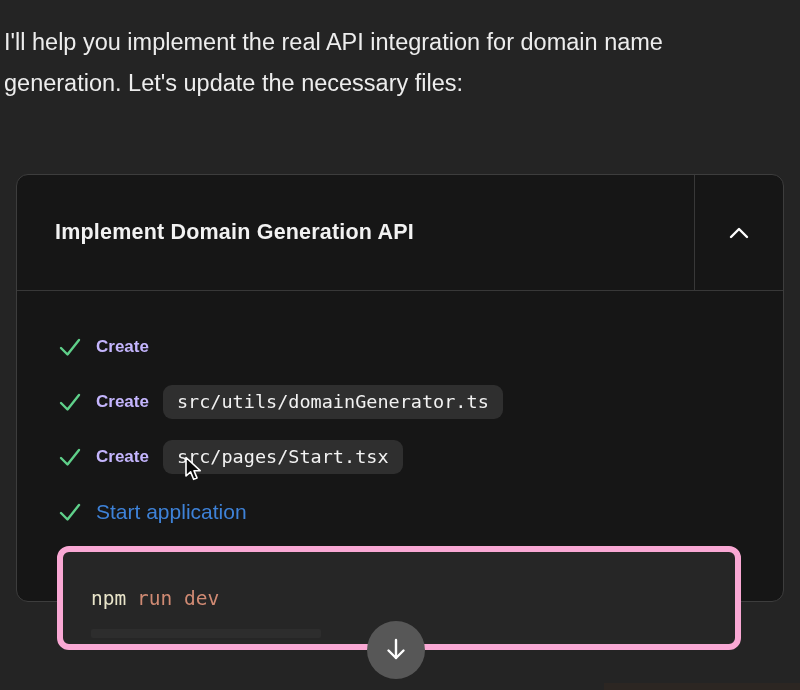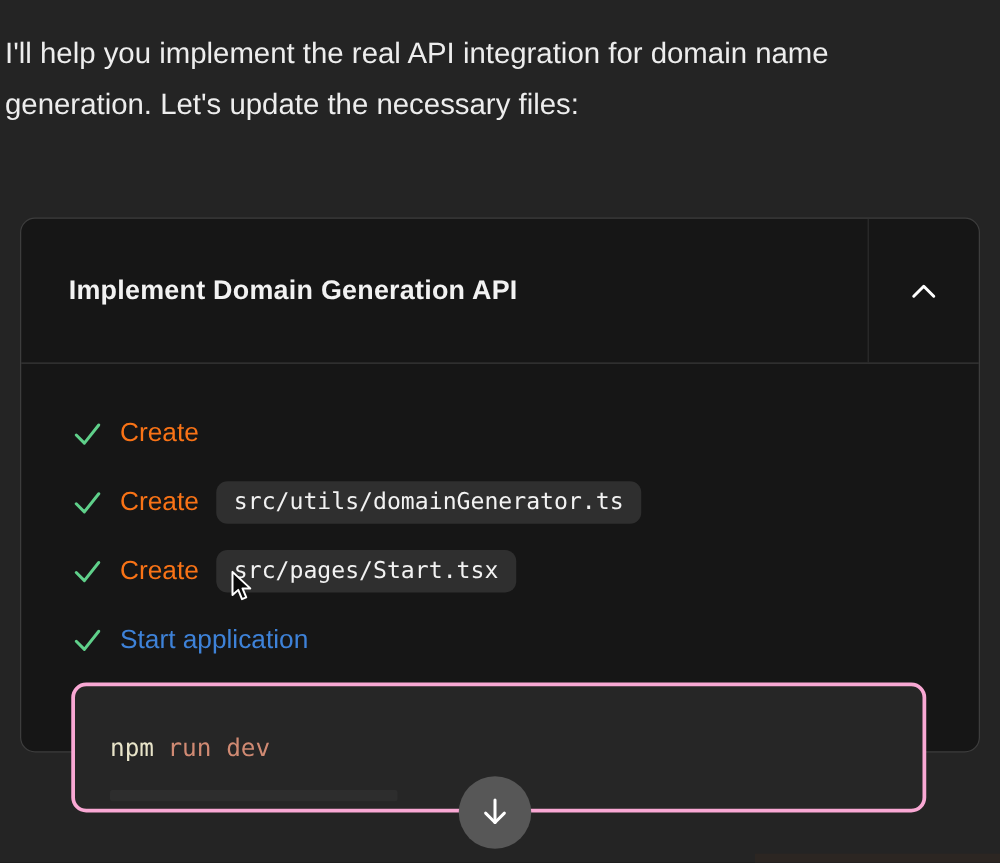--- a/index.html
+++ b/index.html
@@ -45,40 +45,40 @@
     cursor:pointer;
     border-radius:0 9px 0 0;
   }
   .card-body { padding:28px 42px 0 40px; }
   .task-row {
     height:55px;
     display:flex; align-items:center;
   }
   .check-icon { margin-right:13px; flex:0 0 auto; }
   .task-action {
-    font-size:21px; color:#f97316; font-weight:400;
+    font-size:17px; color:#c4b5fd; font-weight:700;
   }
   .chip {
     margin-left:14px;
     background:#2f2f2f;
     border-radius:9px;
     padding:6px 14px 7px;
     font-family:"DejaVu Sans Mono", monospace;
     font-size:18.5px; color:#f2f2f2;
     cursor:pointer;
   }
   .task-link {
     font-size:21px; color:#3e82d8; text-decoration:none; cursor:pointer;
   }
   .code-block {
     position:relative;
     margin-top:7px;
     height:104px;
     background:#262626;
-    border:3px solid #f9a8d4;
+    border:6px solid #f9a8d4;
     border-radius:12px;
     display:flex; align-items:center;
     padding-left:28px;
     font-family:"DejaVu Sans Mono", monospace;
     font-size:19.5px;
   }
   .cmd-program { color:#e8e4c9; }
   .cmd-args { color:#d08a73; margin-left:0.55em; }
   .faded-remnant {
     position:absolute; left:28px; bottom:6px;

